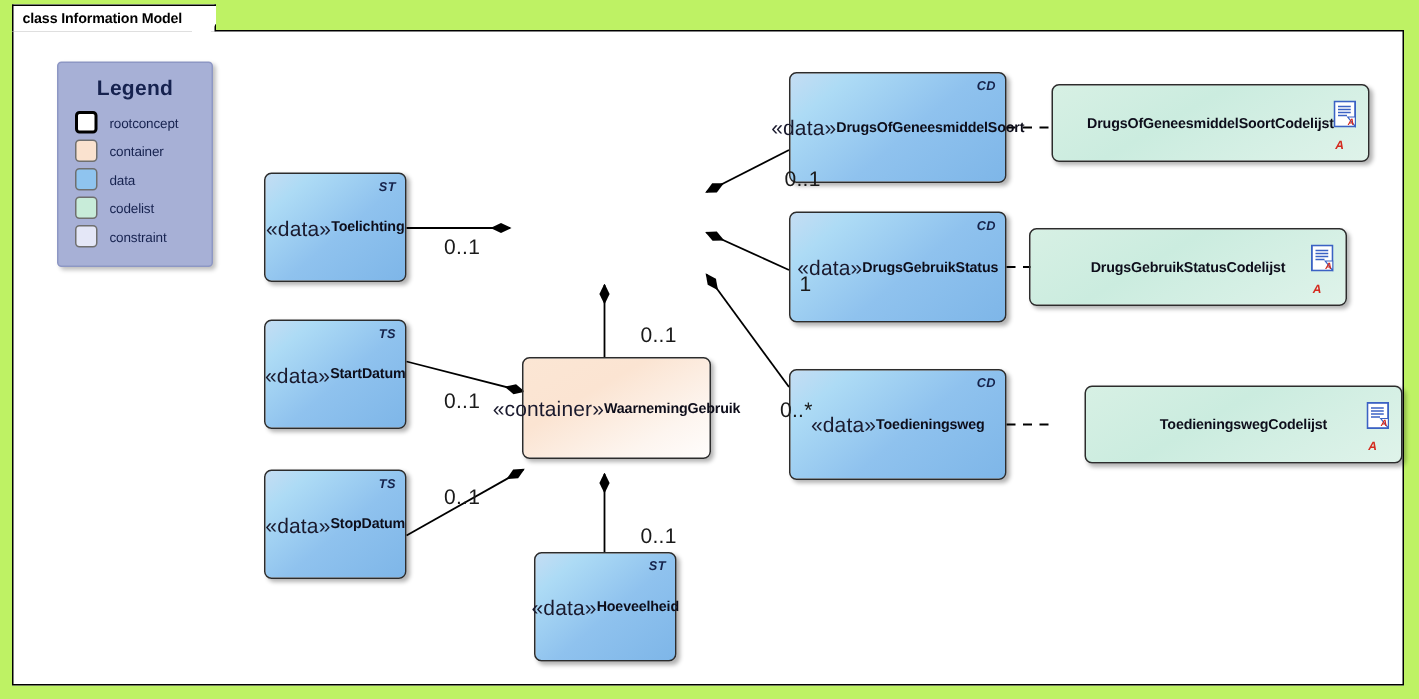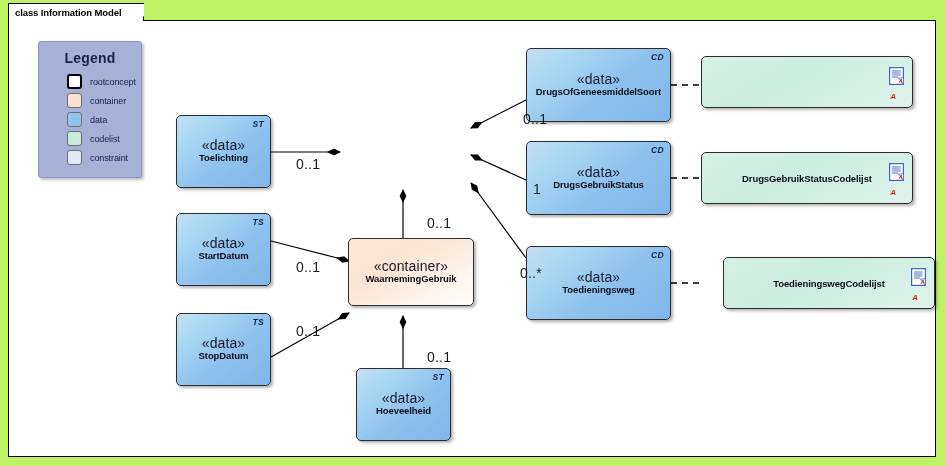--- a/index.html
+++ b/index.html
@@ -52,21 +52,21 @@
     width:26px;height:24px;background:#fff;
     border-left:1.5px solid #000;
     transform:skewX(-32deg);
   }
 
   
   .node{
     position:absolute;
     box-sizing:border-box;
     border-radius:5px;
-    display:flex;flex-direction:column;
+    display:flex;
     align-items:center;justify-content:center;
     text-align:center;
     box-shadow:2px 2px 3px rgba(0,0,0,0.30);
   }
   .node .stereo{
     font-size:14px;color:#1a1a2e;line-height:12px;
     letter-spacing:.1px;
   }
   .node .nm{
     font-size:9.5px;font-weight:bold;color:#0d0d1a;line-height:13px;
@@ -117,21 +117,21 @@
     background:#a7b0d6;
     border:1px solid #8d97c4;
     border-radius:3px;
     box-shadow:2px 2px 3px rgba(0,0,0,0.25);
     box-sizing:border-box;
   }
   #legend .lg-title{
     text-align:center;font-size:14px;font-weight:bold;
     color:#16224f;margin-top:8px;letter-spacing:.2px;
   }
-  #legend .lg-rows{margin-top:6px;padding-left:28px;}
+  #legend .lg-rows{margin-top:6px;padding-left:11px;}
   .lg-row{display:flex;align-items:center;height:19px;}
   .lg-sw{
     width:15px;height:15px;border-radius:3px;
     box-sizing:border-box;flex:0 0 auto;
   }
   .lg-tx{
     margin-left:8px;font-size:9px;color:#16224f;
     letter-spacing:-.1px;
   }
   .sw-root{background:#ffffff;border:2px solid #000;}
@@ -261,33 +261,34 @@
     <span class="nm">DrugsGebruikStatus</span>
   </div>
 
   <div class="node n-data" style="left:526px;top:246px;width:145px;height:74px;">
     <span class="corner">CD</span>
     <span class="stereo">«data»</span>
     <span class="nm">Toedieningsweg</span>
   </div>
 
   <div class="node n-codelist" style="left:701px;top:56px;width:212px;height:52px;">
+    <span class="nm">DrugsOfGeneesmiddelSoortCodelijst</span>
     <svg class="doc-icon" viewBox="0 0 15 18">
       <rect x="0.6" y="0.6" width="13.8" height="16.8" fill="#ffffff" stroke="#3b62c4" stroke-width="1.2"></rect>
       <line x1="3" y1="4" x2="11.5" y2="4" stroke="#3b62c4" stroke-width="0.9"></line>
       <line x1="3" y1="6" x2="11.5" y2="6" stroke="#3b62c4" stroke-width="0.9"></line>
       <line x1="3" y1="8" x2="11.5" y2="8" stroke="#3b62c4" stroke-width="0.9"></line>
       <line x1="3" y1="10" x2="9" y2="10" stroke="#3b62c4" stroke-width="0.9"></line>
       <polygon points="9.5,11 14.6,11 14.6,17.4" fill="#ffffff" stroke="#3b62c4" stroke-width="0.8"></polygon>
       <text x="9.5" y="16.3" font-size="6" font-family="Liberation Sans, sans-serif" font-style="italic" font-weight="bold" fill="#d42a1e">A</text>
     </svg>
     <span class="codelist-a">A</span>
   </div>
 
-  <div class="node n-codelist" style="left:701px;top:152px;width:212px;height:52px;">
+  <div class="node n-codelist" style="left:686px;top:152px;width:212px;height:52px;">
     <span class="nm">DrugsGebruikStatusCodelijst</span>
     <svg class="doc-icon" viewBox="0 0 15 18">
       <rect x="0.6" y="0.6" width="13.8" height="16.8" fill="#ffffff" stroke="#3b62c4" stroke-width="1.2"></rect>
       <line x1="3" y1="4" x2="11.5" y2="4" stroke="#3b62c4" stroke-width="0.9"></line>
       <line x1="3" y1="6" x2="11.5" y2="6" stroke="#3b62c4" stroke-width="0.9"></line>
       <line x1="3" y1="8" x2="11.5" y2="8" stroke="#3b62c4" stroke-width="0.9"></line>
       <line x1="3" y1="10" x2="9" y2="10" stroke="#3b62c4" stroke-width="0.9"></line>
       <polygon points="9.5,11 14.6,11 14.6,17.4" fill="#ffffff" stroke="#3b62c4" stroke-width="0.8"></polygon>
       <text x="9.5" y="16.3" font-size="6" font-family="Liberation Sans, sans-serif" font-style="italic" font-weight="bold" fill="#d42a1e">A</text>
     </svg>

